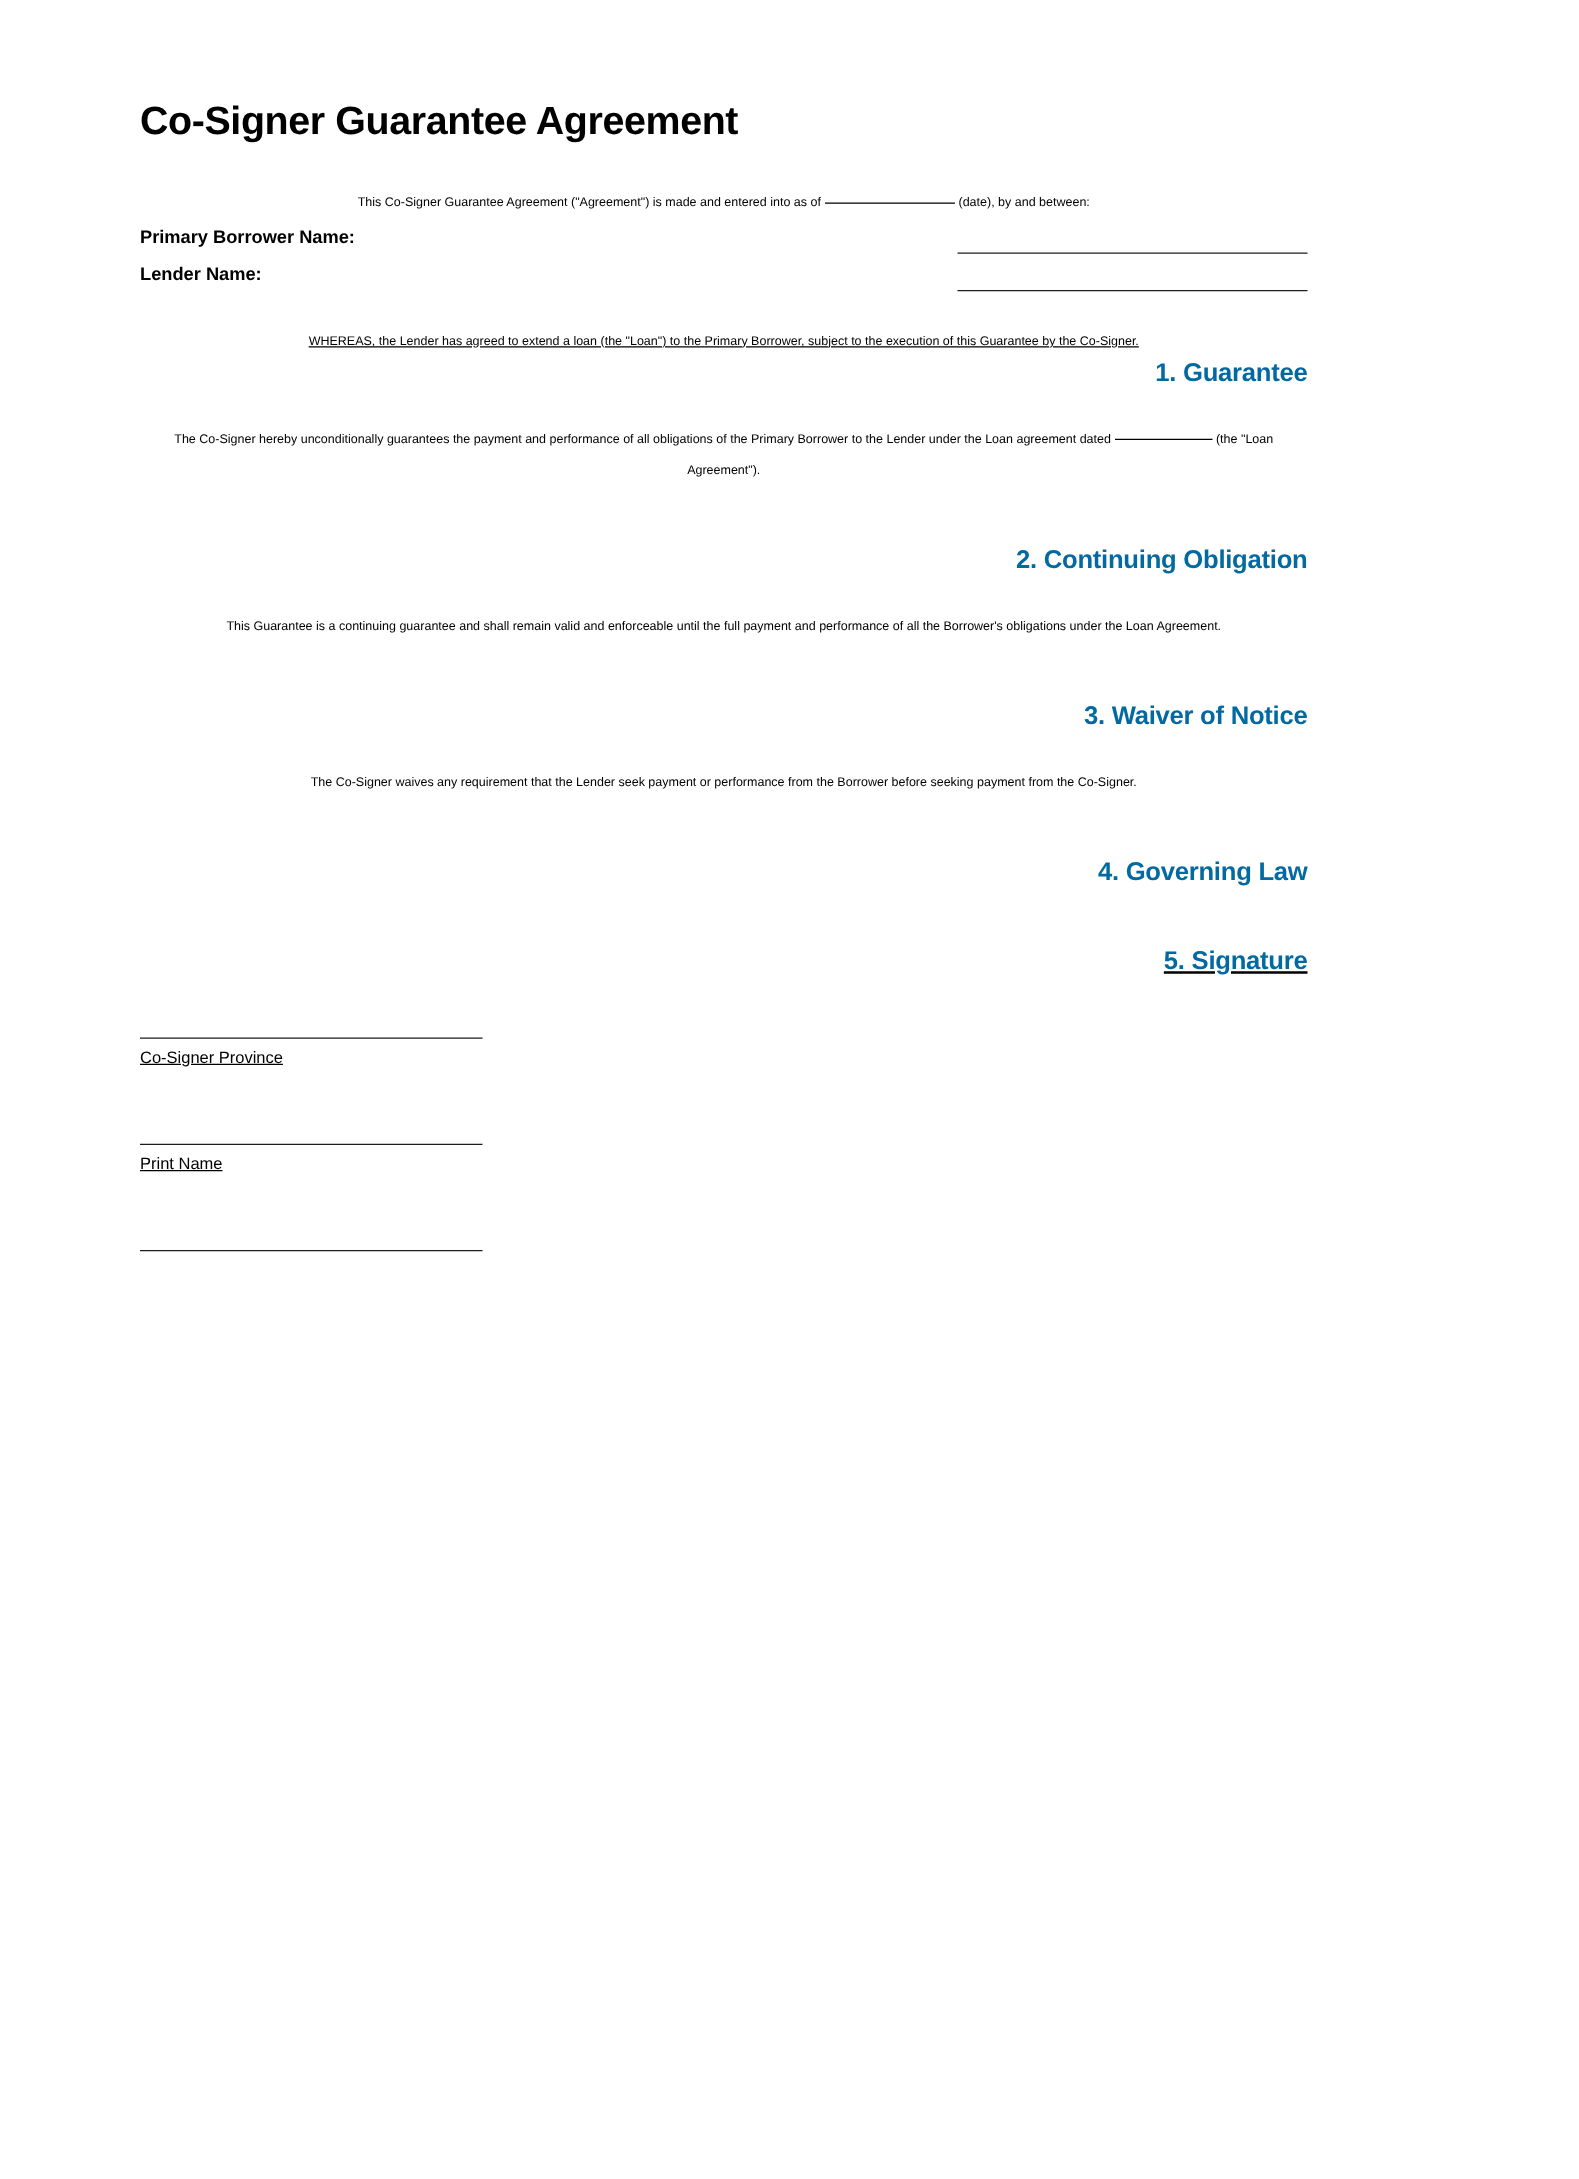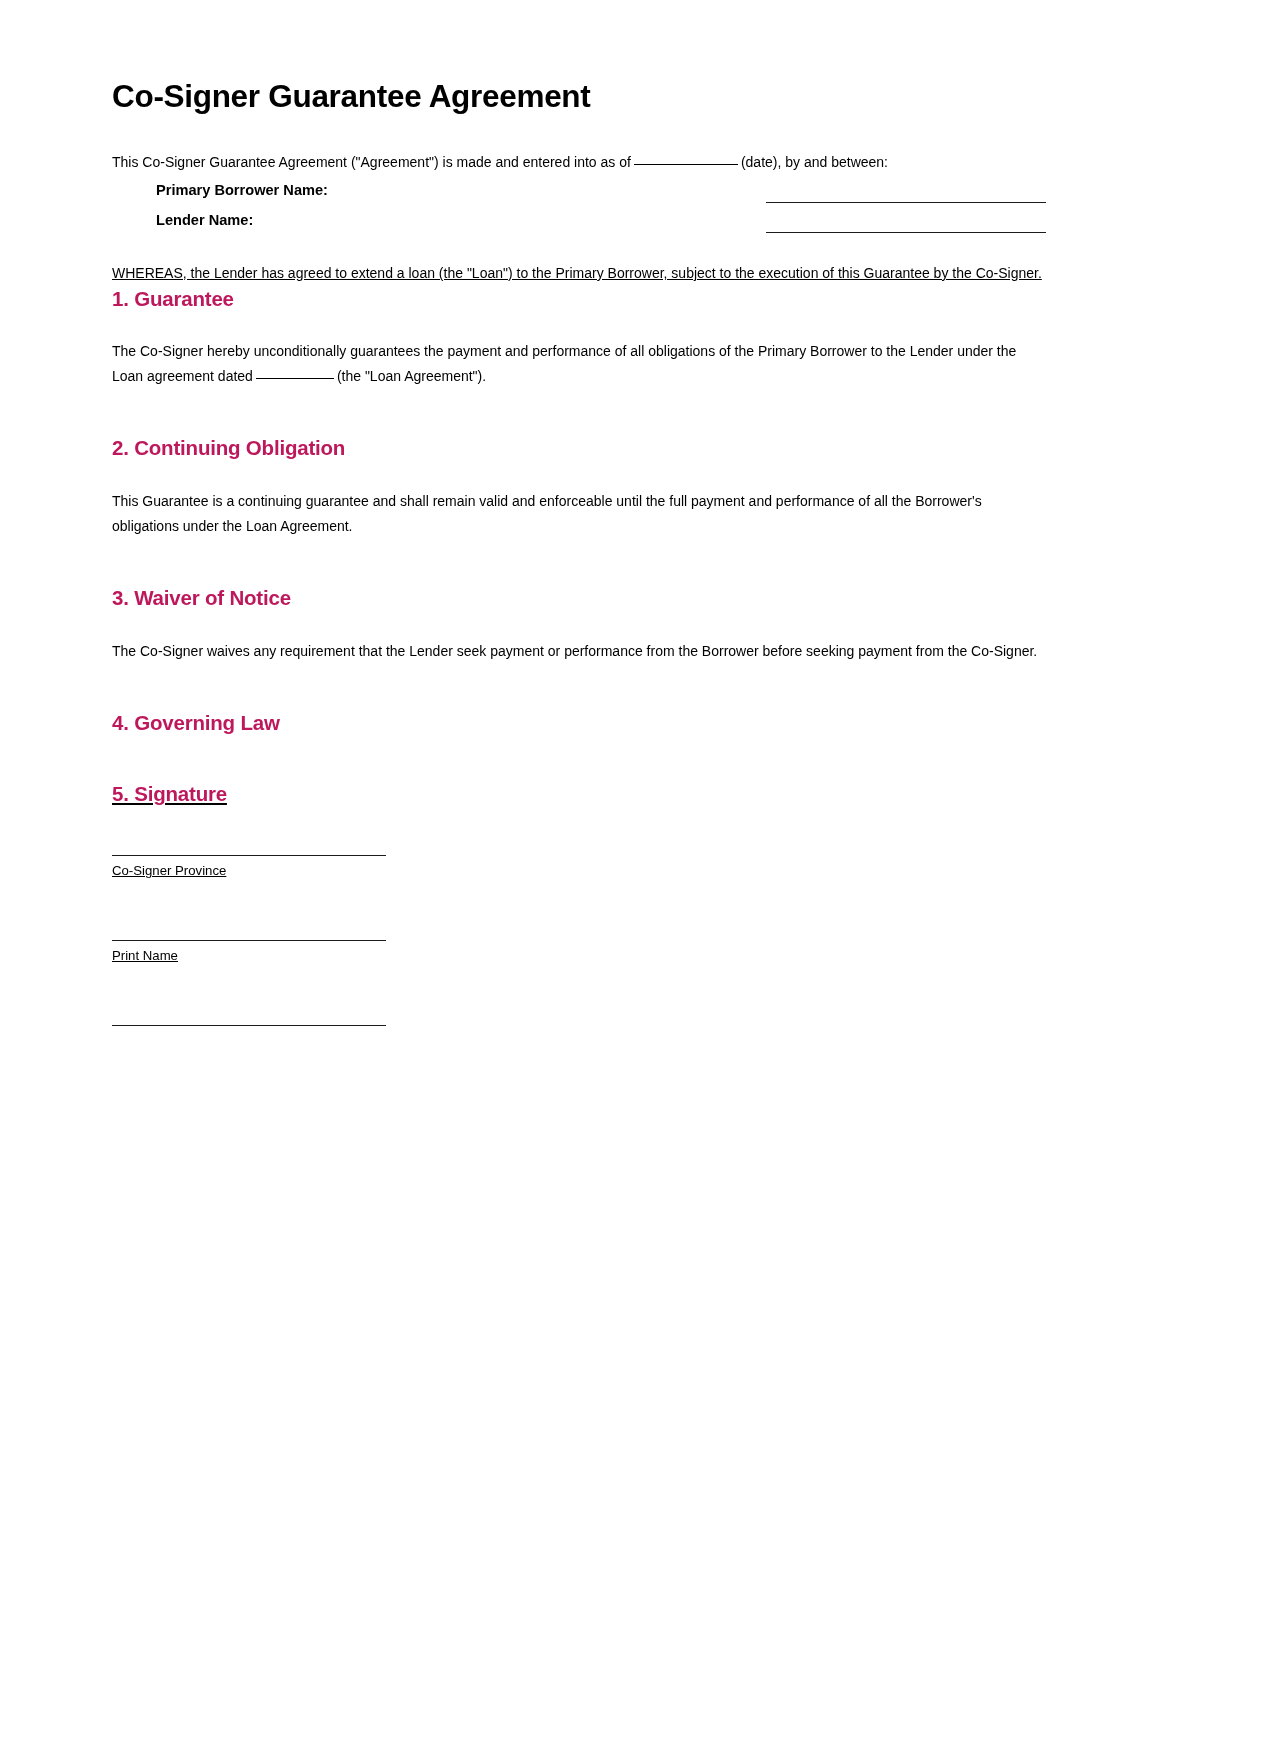--- a/index.html
+++ b/index.html
@@ -29,25 +29,25 @@
   h1.doc-title {
     font-size: 31.5px;
     font-weight: bold;
     letter-spacing: -0.3px;
     margin: 0 0 34px 0;
     line-height: 1.2;
     color: #000;
   }
 
   p.body-text {
-    font-size: 14px;
+    font-size: 10px;
     line-height: 25px;
     margin: 0 0 0 0;
     color: #000;
-    text-align: left;
+    text-align: center;
   }
 
   .intro {
     margin-bottom: 30px;
   }
 
   
   .blank {
     display: inline-block;
     border-bottom: 1.3px solid #000;
@@ -58,21 +58,20 @@
   .blank.w-loan   { width: 78px;  }
   .blank.w-state  { width: 106px; }
 
   
   .party-block {
     margin: 0 0 26px 0;
   }
   .party-row {
     position: relative;
     height: 30px;
-    margin-left: 44px;
   }
   .party-label {
     font-size: 14.6px;
     font-weight: bold;
     line-height: 30px;
     color: #000;
   }
   .party-rule {
     position: absolute;
     right: 0;
@@ -86,21 +85,22 @@
     margin-bottom: 46px;
     text-decoration: underline;
   }
 
   h2.section-heading {
     font-size: 20.5px;
     font-weight: bold;
     letter-spacing: -0.2px;
     margin: 0 0 28px 0;
     line-height: 1.25;
-    color: #be185d;
+    color: #0369a1;
+    text-align: right;
   }
 
   .section {
     margin-bottom: 46px;
   }
   .section:last-child { margin-bottom: 0; text-decoration: underline; }
 
   
   .sig-block {
     margin-top: 48px;

